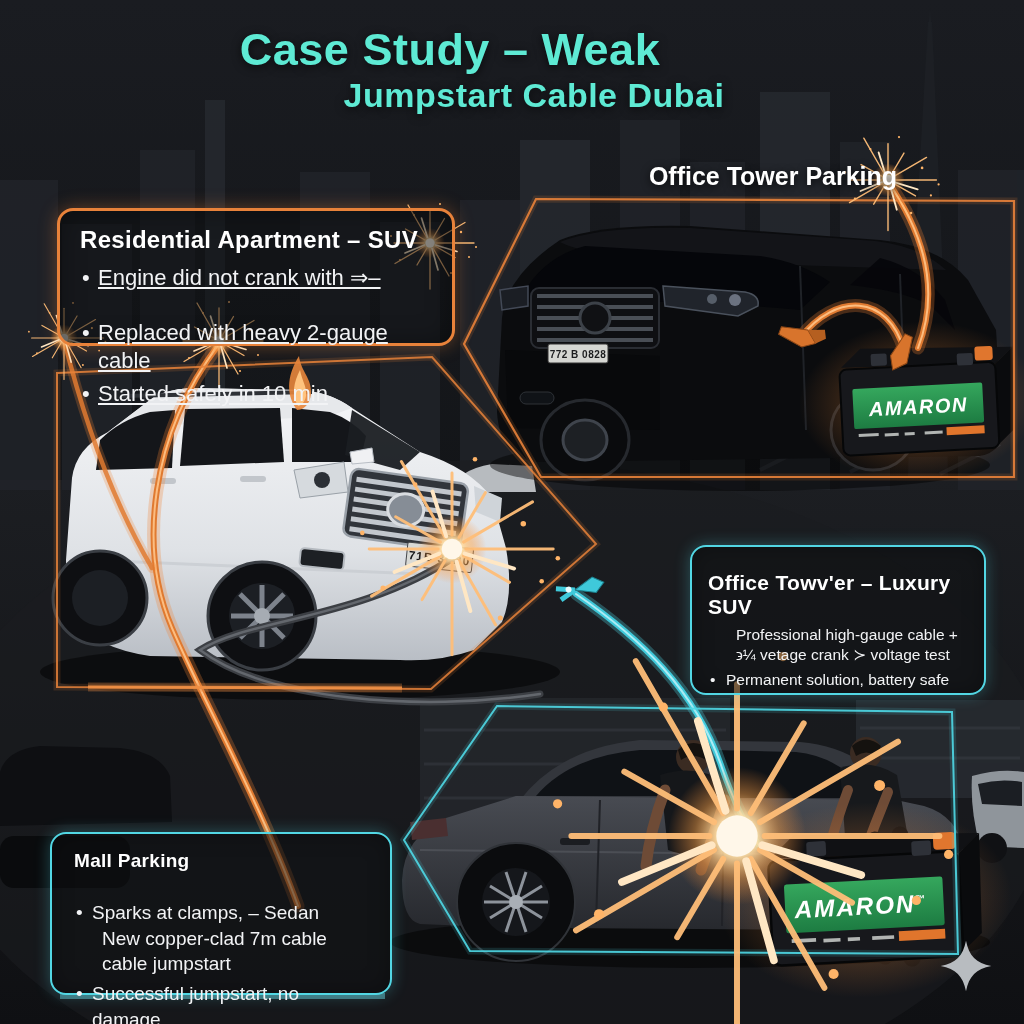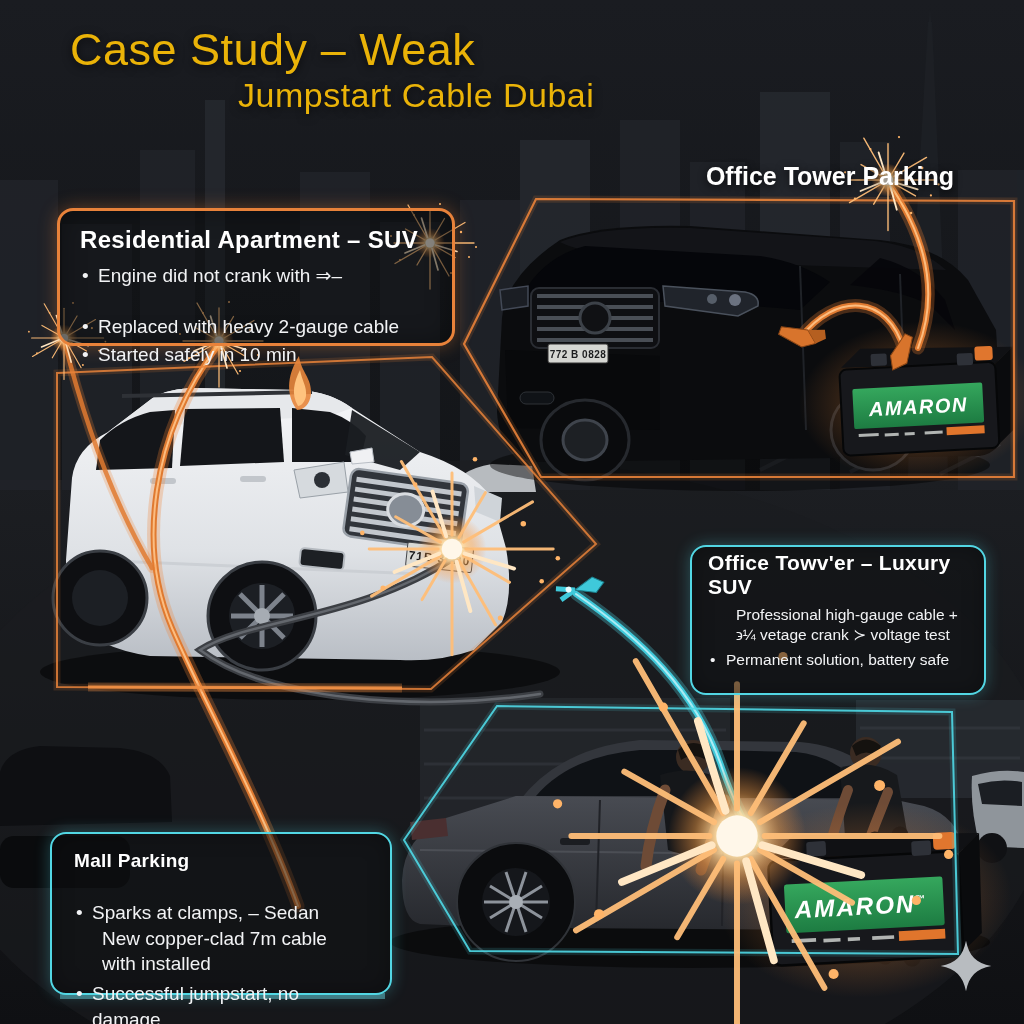--- a/index.html
+++ b/index.html
@@ -1,43 +1,43 @@
 <!DOCTYPE html>
 <html><head>
 <meta charset="utf-8">
 <style>
   html,body{margin:0;padding:0;background:#0e0f11;}
   .stage{position:relative;width:1024px;height:1024px;overflow:hidden;background:#14161a;
          font-family:"Liberation Sans",sans-serif;color:#f2f3f5;}
   .scene{position:absolute;left:0;top:0;}
-  .title{position:absolute;left:70px;top:24px;width:760px;text-align:left;font-weight:normal;
-         color:#eab308;line-height:1.16;letter-spacing:.5px;text-shadow:0 2px 10px rgba(0,0,0,.65);}
+  .title{position:absolute;left:70px;top:24px;width:760px;text-align:center;font-weight:bold;
+         color:#5eead4;line-height:1.16;letter-spacing:.5px;text-shadow:0 2px 10px rgba(0,0,0,.65);}
   .title .t1{display:block;font-size:45px;}
   .title .t2{display:block;font-size:34px;margin-left:168px;}
   .callout{position:absolute;border-radius:16px;background:rgba(13,15,18,.5);box-sizing:border-box;}
   .callout h2{margin:0 0 10px;font-weight:bold;letter-spacing:.3px;color:#fff;}
   .callout ul{list-style:none;margin:0;padding:0;}
   .callout li{position:relative;padding-left:18px;margin:0 0 4px;}
   .callout li.gap{margin-bottom:26px;}
   .ln{display:block;}
   .first::before{content:"•";position:absolute;left:2px;}
   .cont{padding-left:10px;}
   .box1{left:40px;top:208px;width:398px;height:138px;padding:15px 20px;border:3px solid #e8823a;
         box-shadow:0 0 18px rgba(232,130,58,.38), inset 0 0 26px rgba(0,0,0,.35);margin-left:17px;}
   .box1 h2{font-size:24px;}
-  .box1 ul{font-size:19px;line-height:1.3;}
-  .box2{left:690px;top:545px;width:296px;height:150px;padding:4px 16px;border:2.5px solid #52d7e4;
+  .box1 ul{font-size:22px;line-height:1.3;text-decoration:underline;}
+  .box2{left:690px;top:545px;width:296px;height:150px;padding:24px 16px;border:2.5px solid #52d7e4;
         box-shadow:0 0 16px rgba(82,215,228,.32), inset 0 0 22px rgba(0,0,0,.3);}
   .box2 h2{font-size:21px;margin-bottom:6px;}
   .box2 ul{font-size:15.5px;line-height:1.32;}
   .box3{left:50px;top:832px;width:342px;height:163px;padding:16px 22px;border:2.5px solid #52d7e4;
         box-shadow:0 0 16px rgba(82,215,228,.32), inset 0 0 22px rgba(0,0,0,.3);}
   .box3 h2{font-size:19px;margin-bottom:28px;}
   .box3 ul{font-size:19px;line-height:1.35;}
-  .office-label{position:absolute;left:680px;top:162px;width:300px;text-align:center;font-size:25px;
+  .office-label{position:absolute;left:623px;top:162px;width:300px;text-align:center;font-size:25px;
         font-weight:bold;color:#fff;text-shadow:0 2px 8px rgba(0,0,0,.75);}
   .sparkle{position:absolute;left:939px;top:939px;}
 </style>
 </head>
 <body>
 
 <div class="stage">
 
 <svg class="scene" width="1024" height="1024" viewBox="0 0 1024 1024">
   <defs>
@@ -447,21 +447,21 @@
     </li>
   </ul>
 </div>
 
 <div class="callout box3">
   <h2>Mall Parking</h2>
   <ul>
     <li>
       <span class="ln first">Sparks at clamps, – Sedan</span>
       <span class="ln cont">New copper-clad 7m cable</span>
-      <span class="ln cont">with installed</span>
+      <span class="ln cont">cable jumpstart</span>
     </li>
     <li>
       <span class="ln first">Successful jumpstart, no damage</span>
     </li>
   </ul>
 </div>
 
 <svg class="sparkle" width="54" height="54" viewBox="0 0 64 64">
   <path d="M32,2 C35.5,20 44,28.5 62,32 C44,35.5 35.5,44 32,62 C28.5,44 20,35.5 2,32 C20,28.5 28.5,20 32,2 Z" fill="#b8bcc0"></path>
 </svg>

